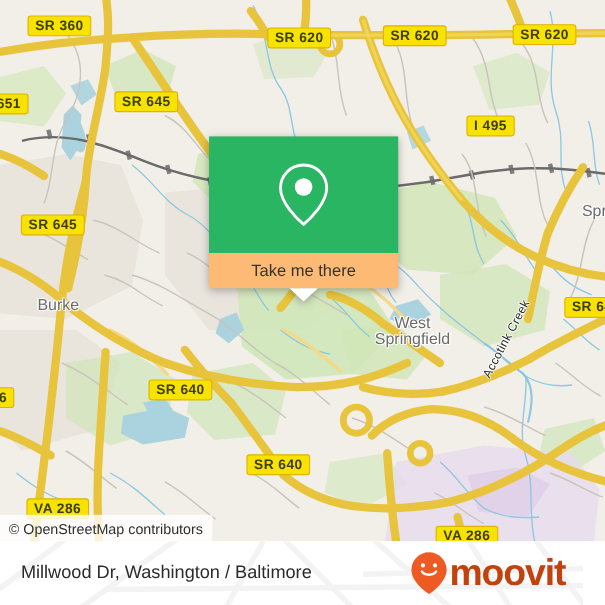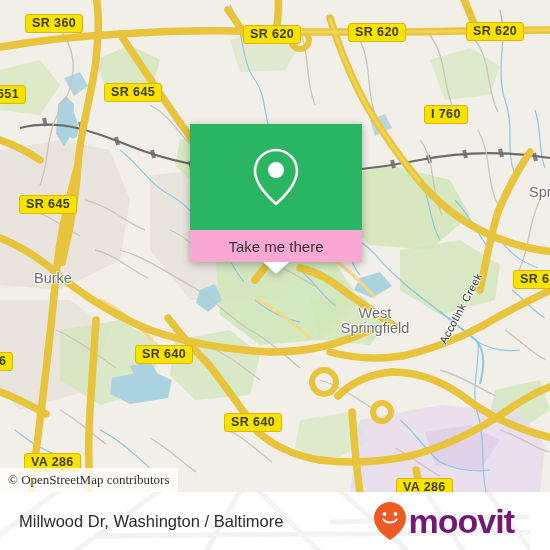--- a/index.html
+++ b/index.html
@@ -88,21 +88,21 @@
   }
   #popup-head {
     height: 106px;
     background: #2ab563;
     display: flex;
     align-items: center;
     justify-content: center;
   }
   #popup-foot {
     height: 32px;
-    background: #f9a8d4;
+    background: #fdba74;
     display: flex;
     align-items: center;
     justify-content: center;
   }
   #popup-foot span {
     color: #333333;
     font-size: 15px;
     font-family: "Liberation Sans", sans-serif;
   }
   #popup-tail {
@@ -121,21 +121,21 @@
     position: absolute;
     left: 0;
     top: 468px;
     height: 24px;
     padding: 0 8px;
     display: flex;
     align-items: center;
     background: rgba(255,255,255,.80);
     color: #2e2e2e;
     font-size: 13px;
-    font-family: Liberation Serif, serif;
+    font-family: Liberation Sans, sans-serif;
     white-space: nowrap;
   }
 
   
   #footer {
     position: absolute;
     left: 0;
     top: 492px;
     width: 530px;
     height: 58px;
@@ -161,21 +161,21 @@
   #brand {
     position: absolute;
     right: 16px;
     top: 50%;
     transform: translateY(-50%);
     display: flex;
     align-items: center;
     gap: 2px;
   }
   #brand-word {
-    color: #701a75;
+    color: #c2410c;
     font-size: 34px;
     font-weight: bold;
     letter-spacing: -1px;
     font-family: "Liberation Sans", sans-serif;
     line-height: 34px;
   }
 </style>
 </head>
 <body>
 
@@ -377,34 +377,34 @@
 
         <g fill="none" stroke="#f7e268" stroke-width="3" opacity=".55">
           <path d="M330,18 C340,50 352,80 368,108 C384,136 402,160 420,182"></path>
           <path d="M276,32 C320,32 350,32 390,32 C440,32 490,30 555,30"></path>
         </g>
       </g>
     </svg>
 
     <div class="map-label big" style="left:34px; top:271px;text-align:center;">Burke</div>
 
-    <div class="map-label big center" style="left:328px; top:306px; width:94px;">West
+    <div class="map-label big center" style="left:328px; top:287px; width:94px;">West
 Springfield</div>
 
     <div class="map-label big" style="left:529px; top:185px;">Spr</div>
 
     <div class="creek-label" style="left:437px; top:340px; transform: rotate(-62deg); transform-origin: 0 0;">Accotink Creek</div>
 
     <div class="shield" style="left:25px;  top:14px;">SR 360</div>
     <div class="shield" style="left:243px; top:25px;">SR 620</div>
     <div class="shield" style="left:348px; top:23px;">SR 620</div>
     <div class="shield" style="left:466px; top:22px;">SR 620</div>
     <div class="shield" style="left:-10px; top:85px;">651</div>
     <div class="shield" style="left:104px; top:83px;">SR 645</div>
-    <div class="shield" style="left:424px; top:105px;">I 760</div>
+    <div class="shield" style="left:424px; top:105px;">I 495</div>
     <div class="shield" style="left:19px;  top:195px;">SR 645</div>
     <div class="shield" style="left:513px; top:270px;">SR 644</div>
     <div class="shield" style="left:135px; top:345px;">SR 640</div>
     <div class="shield" style="left:-8px;  top:352px;">6</div>
     <div class="shield" style="left:224px; top:413px;">SR 640</div>
     <div class="shield" style="left:24px;  top:453px;">VA 286</div>
     <div class="shield" style="left:396px; top:478px;">VA 286</div>
 
     <div id="popup">
       <div id="popup-head">

